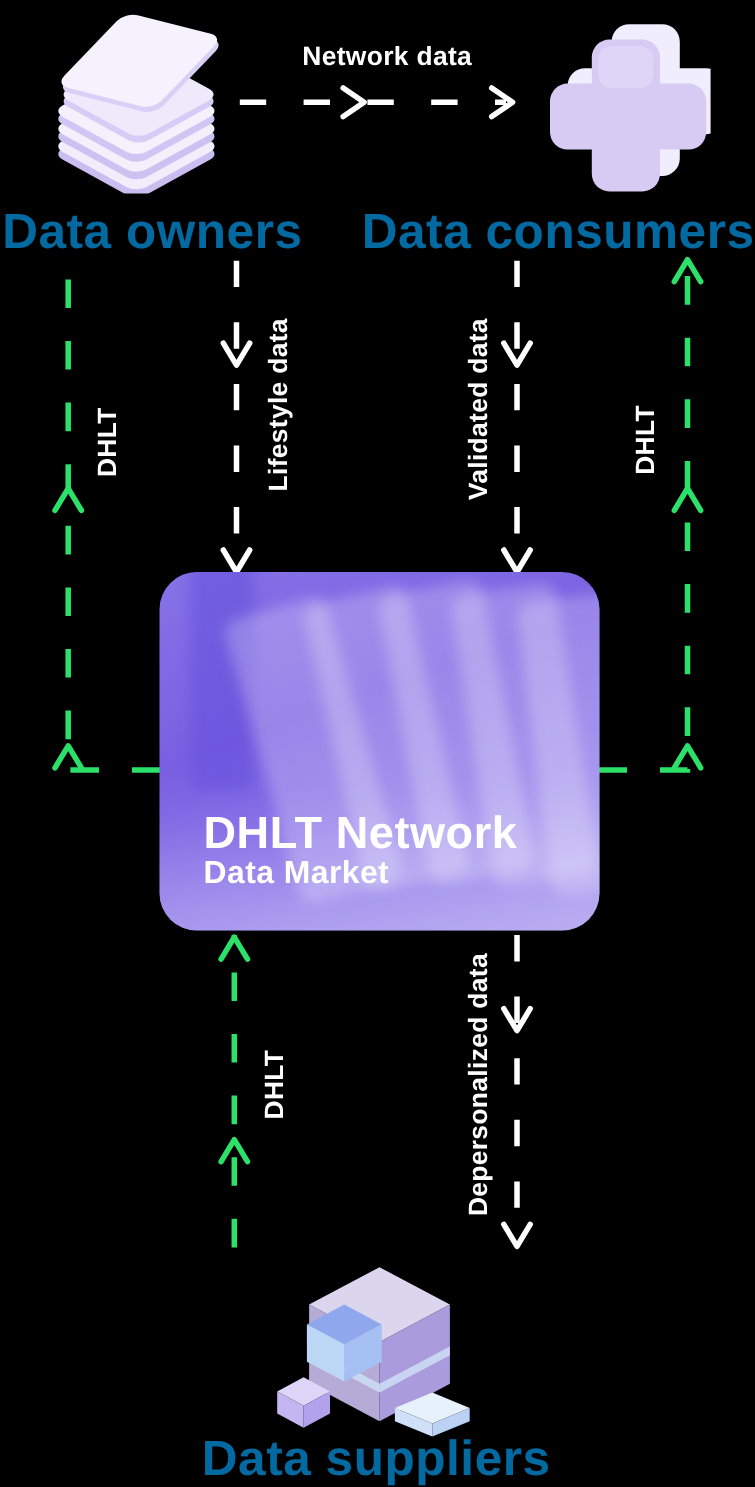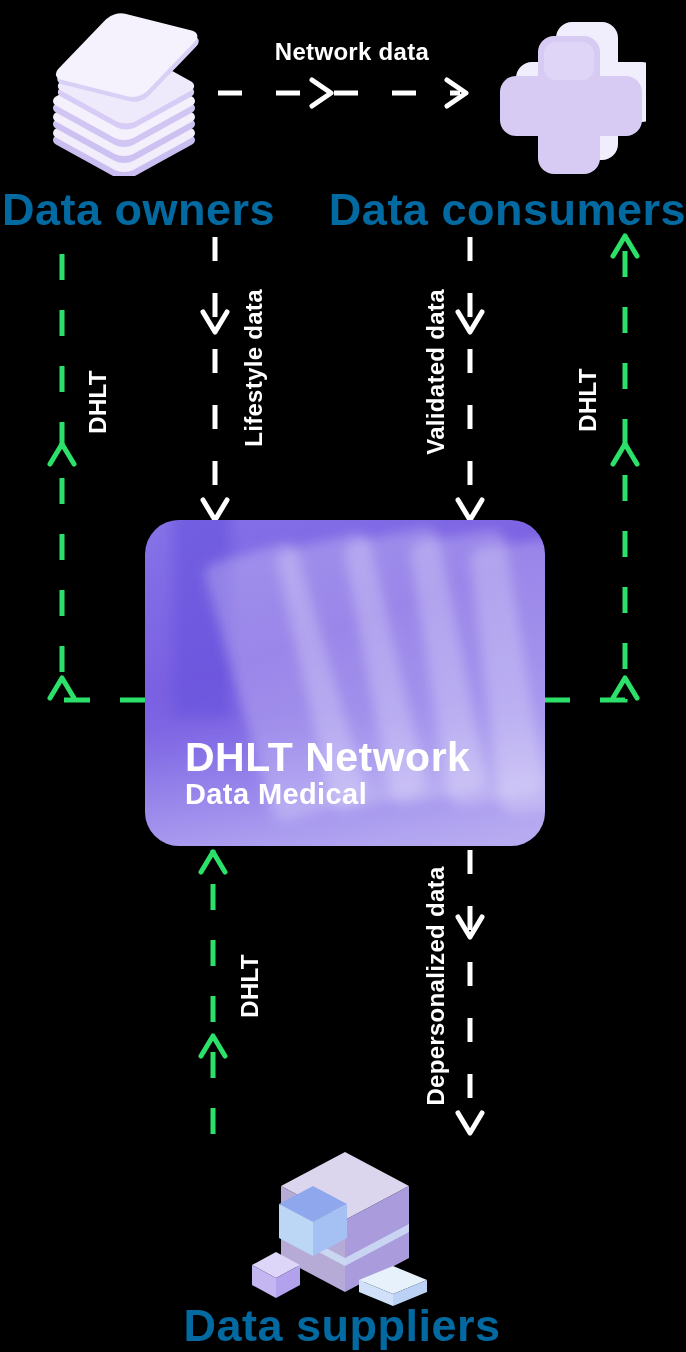--- a/index.html
+++ b/index.html
@@ -199,21 +199,21 @@
 
   <div class="net-box">
     <div class="strip"></div>
     <div class="card" style="left:92px;top:28px;transform:rotate(-16deg)"></div>
     <div class="card" style="left:158px;top:18px;transform:rotate(-13deg)"></div>
     <div class="card" style="left:222px;top:12px;transform:rotate(-11deg)"></div>
     <div class="card" style="left:284px;top:14px;transform:rotate(-9deg)"></div>
     <div class="card" style="left:340px;top:22px;transform:rotate(-7deg)"></div>
     <div class="floor"></div>
     <div class="net-title">DHLT Network</div>
-    <div class="net-subtitle">Data Medical</div>
+    <div class="net-subtitle">Data Market</div>
   </div>
 
   <div class="node-label" style="left:2px;top:184px">Data owners</div>
 
   <div class="node-label" style="right:0px;top:184px">Data consumers</div>
 
   <div class="node-label ctr" style="left:342px;top:1300px">Data suppliers</div>
 
   <div class="flow-label ctr" style="left:352px;top:38px">Network data</div>
 

